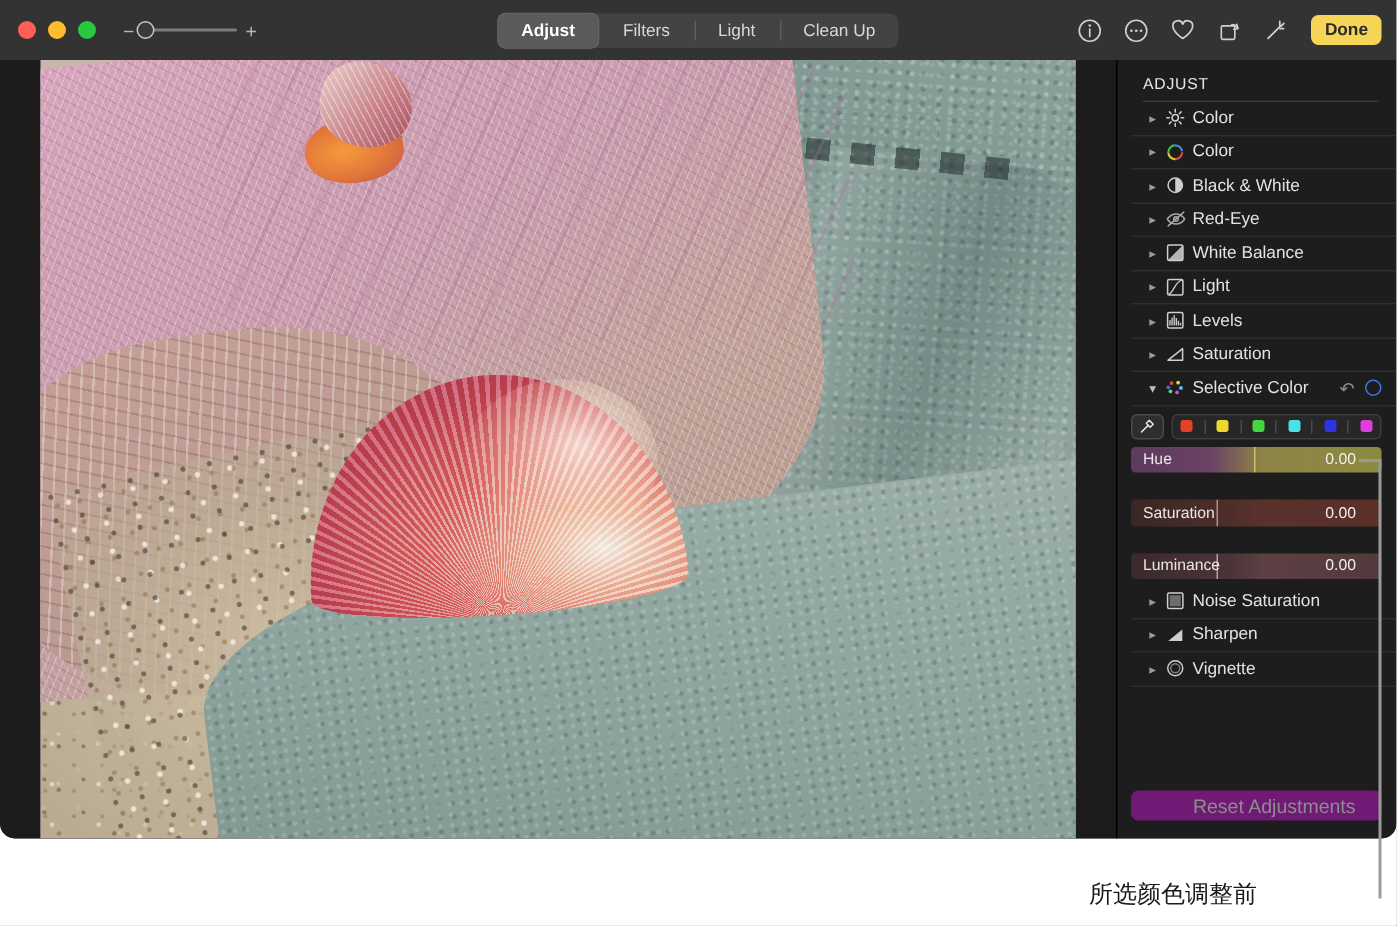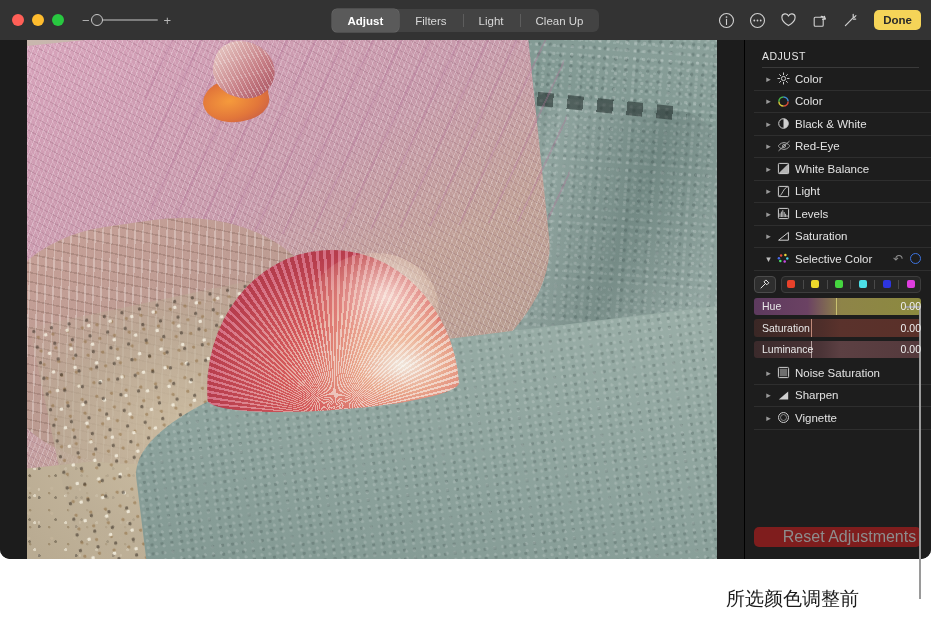--- a/index.html
+++ b/index.html
@@ -263,46 +263,46 @@
     display:flex; align-items:center; justify-content:center; color:#e0e0e0;
   }
   .swatches {
     flex:1; height: 17px; border-radius: 4px; background:#272727; border:1px solid #3d3d3d;
     display:flex; align-items:center; justify-content: space-around; padding: 0 3px;
   }
   .sw-wrap { display:flex; align-items:center; }
   .sw { width: 8px; height: 8px; border-radius: 2px; }
   .sw-div { width:1px; height:9px; background:#4a4a4a; margin: 0 3px; }
 
-  .sliders { margin-top: 5px; display:flex; flex-direction:column; gap: 4px; }
+  .sliders { margin-top: 5px; display:flex; flex-direction:column; gap: 18px; }
   .slider {
     position: relative; height: 17.5px; border-radius: 3px; overflow:hidden;
     display:flex; align-items:center;
   }
   .sl-name { position:relative; z-index:2; color:#e8e8e8; font-size:10.5px; margin-left:8px; }
-  .sl-val  { position:relative; z-index:2; color:#f0f0f0; font-size:10.5px; margin-left:auto; margin-right:0; }
+  .sl-val  { position:relative; z-index:2; color:#f0f0f0; font-size:10.5px; margin-left:auto; margin-right:17px; }
   .sl-mark { position:absolute; top:0; bottom:0; width:1.6px; z-index:1; }
 
   .reset-btn {
     position: absolute; left: 9px; right: 10px; bottom: 12px; height: 20px;
-    background: #7f1d1d; border-radius: 5px;
+    background: #701a75; border-radius: 5px;
     display:flex; align-items:center; justify-content:center;
-    color: #8d8d8d; font-size: 16px; padding-left: 24px;
+    color: #8d8d8d; font-size: 13px; padding-left: 24px;
   }
 
   
   .callout-line {
     position: absolute; left: 919px; top: 306px; width: 1.6px; height: 293px; background: #9a9a9a;
   }
   .callout-tick {
     position: absolute; left: 906px; top: 306px; width: 14px; height: 1.6px; background: #9a9a9a;
   }
   .caption {
     position: absolute; left: 726px; top: 586px;
-    font-size: 19px; color: #1a1a1a;
+    font-size: 16px; color: #1a1a1a;
     font-family: "DejaVu Sans", sans-serif;
     white-space: nowrap;
   }
 </style>
 </head>
 <body>
 
 <div id="root">
 
   <div class="window">

